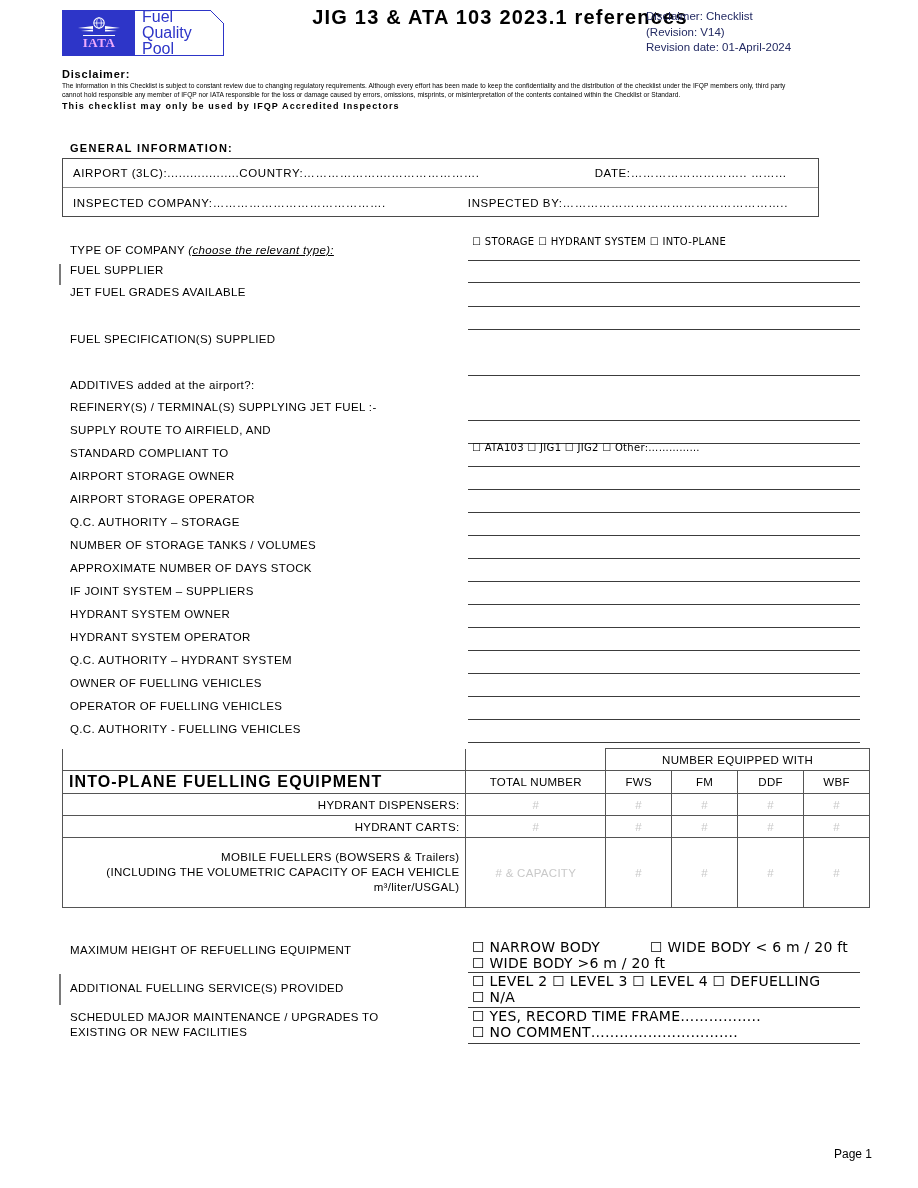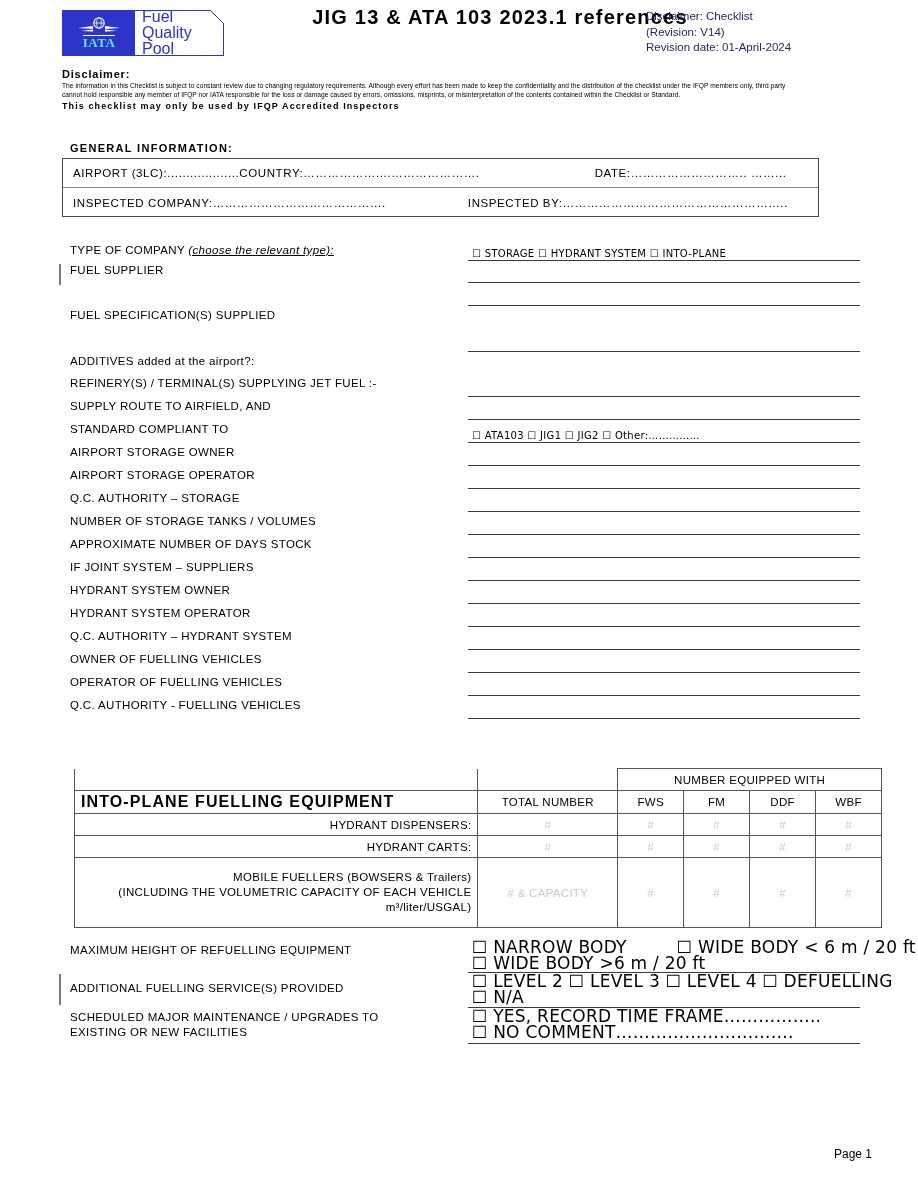--- a/index.html
+++ b/index.html
@@ -20,21 +20,21 @@
     position:absolute; left:62px; top:10px; width:162px; height:46px;
     border:1px solid #2d35c8; background:#fff;
     display:flex; align-items:stretch;
   }
   .logo-blue {
     width:72px; background:#2d35c8; position:relative;
     display:flex; flex-direction:column; align-items:center; justify-content:center;
   }
   .logo-emblem { width:46px; height:17px; position:relative; margin-bottom:1px; }
   .logo-iata {
-    color:#5eead4; font-weight:bold; font-size:13px; letter-spacing:.5px;
+    color:#f0abfc; font-weight:bold; font-size:13px; letter-spacing:.5px;
     font-family:"Liberation Serif", serif; line-height:12px;
     border-top:1px solid #fff; padding-top:1px;
   }
   .logo-txt {
     flex:1; display:flex; flex-direction:column; justify-content:center;
     padding-left:7px; color:#2d35c8; font-size:16px; line-height:16px; font-weight:500;
     font-family:"Liberation Sans", sans-serif;
   }
   .logo-corner-line {
     position:absolute; right:-1px; top:-1px; width:20px; height:20px;
@@ -74,45 +74,45 @@
   .flabel {
     position:absolute; left:70px; top:0; font-size:11.5px; letter-spacing:.35px;
     white-space:nowrap; line-height:15px;
   }
   .flabel .ital { font-style:italic;text-decoration:underline; }
   .fline {
     position:absolute; left:468px; width:392px; bottom:2px; border-bottom:1px solid #3c3c3c;
     height:0;
   }
   .fopts {
-    position:absolute; left:472px; bottom:4px; font-size:11.5px; letter-spacing:.3px; white-space:nowrap;
+    position:absolute; left:472px; bottom:16px; font-size:11.5px; letter-spacing:.3px; white-space:nowrap;
   }
   .chg {
     position:absolute; left:59px; top:1px; width:2px; height:21px; background:#7a7a7a;
   }
   .cb { font-family:"DejaVu Sans", sans-serif; font-size:10px; }
 
   
-  .eqt { position:absolute; left:62px; top:768px; width:808px; border-collapse:collapse;margin-left:12px; }
+  .eqt { position:absolute; left:62px; top:748px; width:808px; border-collapse:collapse; }
   .eqt td, .eqt th {
     border:1px solid #555; font-size:11.5px; font-weight:normal; padding:2px 6px;
     letter-spacing:.3px;
   }
   .eqt .blank-tl { border-left:1px solid #555; border-top:none; border-right:none; border-bottom:none; }
   .eqt .hdr-span { text-align:center; }
   .eqt .c-head { text-align:center; }
   .eqt .lbl { text-align:right; }
   .eqt .sec-title { font-weight:bold; letter-spacing:1.1px; font-size:16px; }
   .eqt .ph { text-align:center; color:#c9c9c9; }
   .eqt tr.hrow td { height:22px; }
 
   
   .brow { position:absolute; left:0; width:918px; }
   .blabel { position:absolute; left:70px; font-size:11.5px; letter-spacing:.35px; line-height:14.5px; }
-  .bopts { position:absolute; left:472px; font-size:17px; letter-spacing:.25px; line-height:15.5px; }
+  .bopts { position:absolute; left:472px; font-size:14px; letter-spacing:.25px; line-height:15.5px; }
   .bline { position:absolute; left:468px; width:392px; border-bottom:1px solid #3c3c3c; height:0; }
 
   .footer { position:absolute; left:0; top:1147px; width:872px; text-align:right; font-size:12px; }
 
   .sp-lg { display:inline-block; width:50px; }
 </style>
 </head>
 <body>
 
 <div class="page">
@@ -183,20 +183,24 @@
       <div class="fopts cb">☐  STORAGE  ☐  HYDRANT SYSTEM  ☐ INTO-PLANE</div>
       <div class="fline"></div>
     </div>
 
     <div class="frow" style="height:22px">
       <div class="chg"></div>
       <div class="flabel">FUEL SUPPLIER</div>
       <div class="fline"></div>
     </div>
 
+    <div class="frow" style="height:24px">
+      <div class="flabel">JET FUEL GRADES AVAILABLE</div>
+      <div class="fline"></div>
+    </div>
 
     <div class="frow" style="height:23px">
       <div class="fline"></div>
     </div>
 
     <div class="frow" style="height:22px">
       <div class="flabel">FUEL SPECIFICATION(S) SUPPLIED</div>
     </div>
 
     <div class="frow" style="height:24px">

